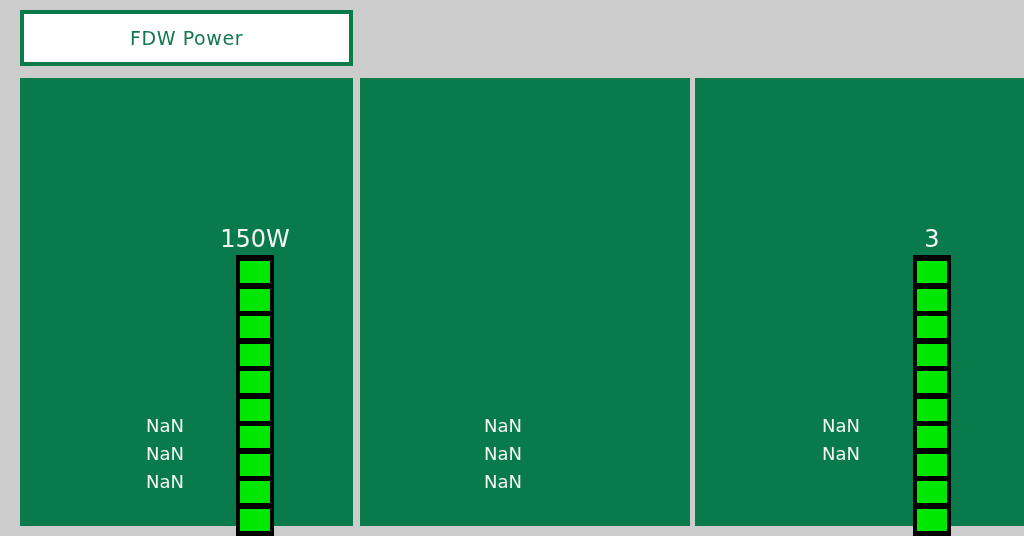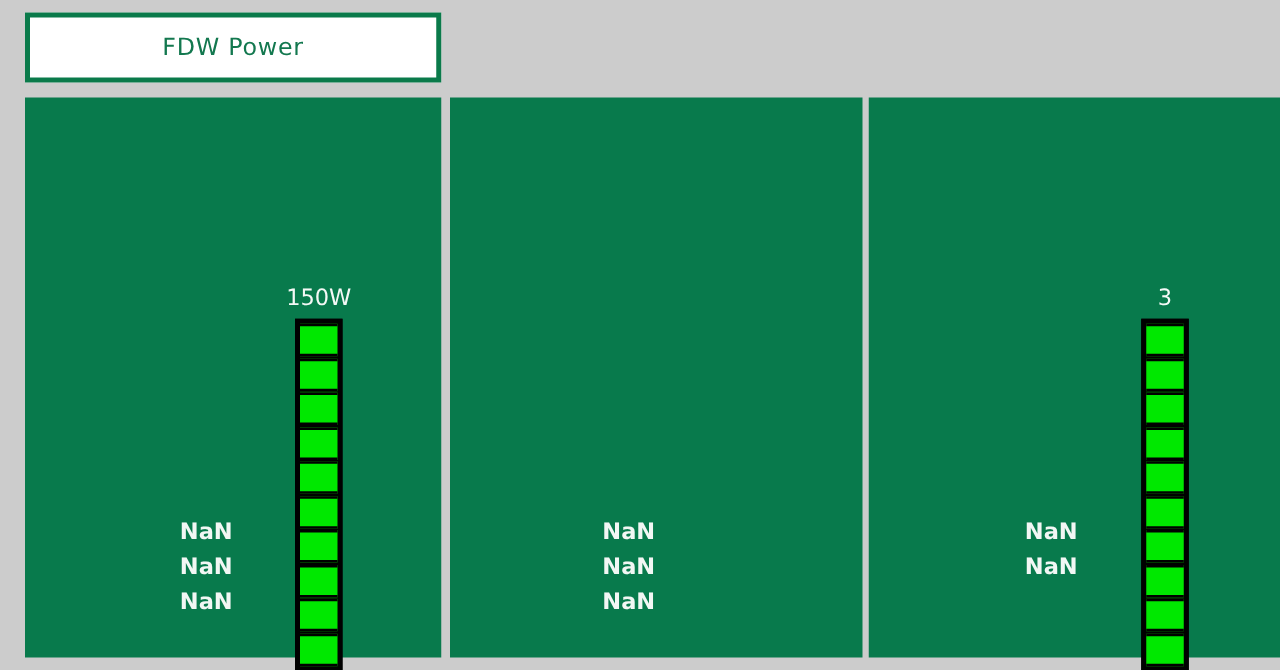--- a/index.html
+++ b/index.html
@@ -66,36 +66,35 @@
     display: flex;
     flex-direction: column;
     align-items: center;
     gap: 8px;
   }
   .readout-value {
     color: #f2f7f4;
     font-size: 18px;
     line-height: 20px;
     white-space: nowrap;
-    font-weight: bold;
   }
 
   
   .gauge {
     position: absolute;
     top: 150px;
     width: 110px;
     display: flex;
     flex-direction: column;
     align-items: center;
   }
   .gauge-max-label,
   .gauge-min-label {
     color: #f4f9f6;
-    font-size: 18px;
+    font-size: 24px;
     line-height: 22px;
     white-space: nowrap;
   }
   .gauge-max-label { margin-bottom: 5px; }
 
   .bar-frame {
     box-sizing: border-box;
     width: 38px;
     height: 282px;
     background: #000000;

